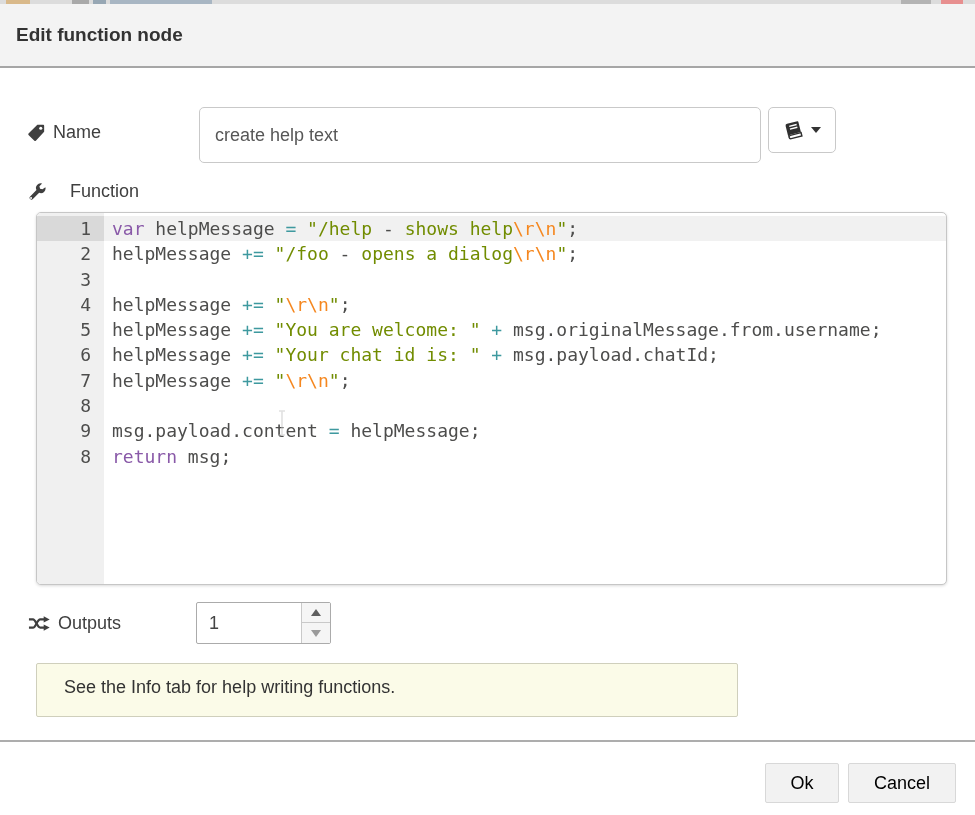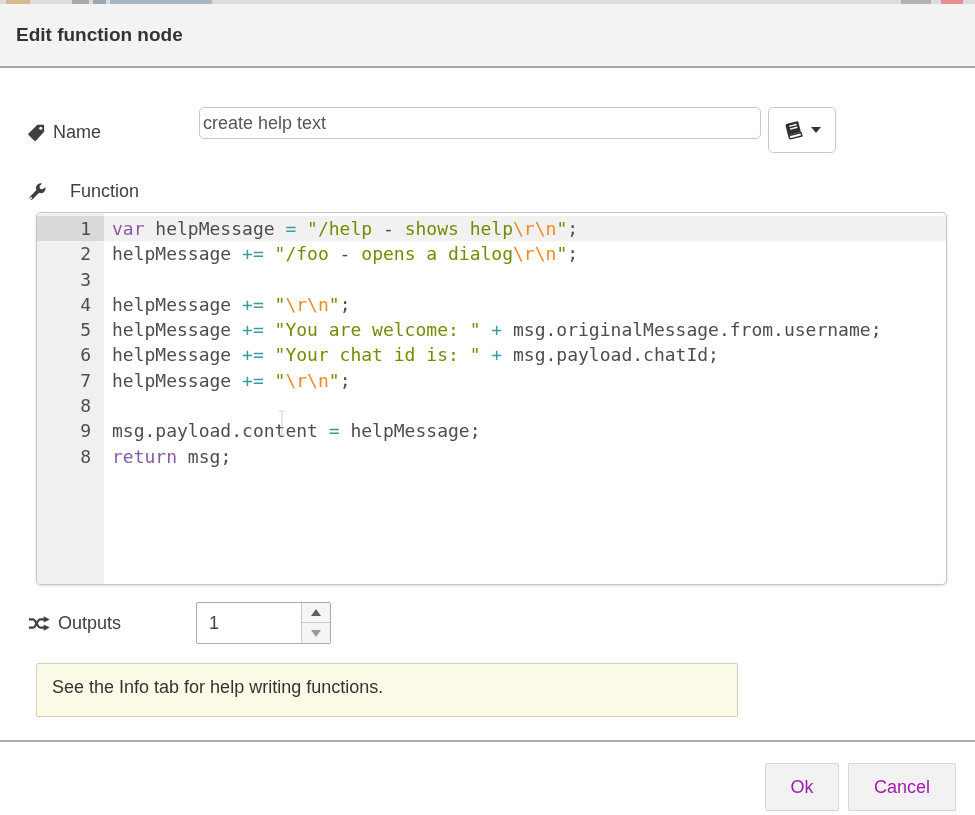--- a/index.html
+++ b/index.html
@@ -19,22 +19,22 @@
   }
   .dialog-title { font-size:19px; font-weight:bold; color:#333; }
 
   .field-label {
     position:absolute; display:flex; align-items:center; gap:8px;
     font-size:18px; color:#3f3f3f;
   }
   .field-label svg { flex:0 0 auto; }
 
   .name-input {
-    position:absolute; left:199px; top:107px; width:562px; height:32px;
-    border:1px solid #c9c9c9; border-radius:5px; padding:0 3px;
+    position:absolute; left:199px; top:107px; width:562px; height:56px;
+    border:1px solid #c9c9c9; border-radius:5px; padding:0 15px;
     font-family:"Liberation Sans", sans-serif; font-size:18px; color:#575757;
     outline:none; background:#fff;
   }
   .library-btn {
     position:absolute; left:768px; top:107px; width:68px; height:46px;
     background:#fff; border:1px solid #c9c9c9; border-radius:5px;
     display:flex; align-items:center; justify-content:center; gap:7px; cursor:pointer;
   }
   .caret-down { width:0; height:0; border-left:5px solid transparent;
     border-right:5px solid transparent; border-top:6px solid #333; }
@@ -74,27 +74,27 @@
   }
   .spinner-btns { position:absolute; right:0; top:0; bottom:0; width:29px; border-left:1px solid #c9c9c9; }
   .spin-btn { height:50%; background:#f5f5f5; display:flex; align-items:center; justify-content:center; cursor:pointer; }
   .spin-btn.up { border-bottom:1px solid #c9c9c9; }
   .tri-up { width:0; height:0; border-left:5px solid transparent; border-right:5px solid transparent; border-bottom:7px solid #5f5f5f; }
   .tri-down { width:0; height:0; border-left:5px solid transparent; border-right:5px solid transparent; border-top:7px solid #9a9a9a; }
 
   .tip-box {
     position:absolute; left:36px; top:663px; width:702px; height:54px;
     background:#fbfbe8; border:1px solid #cfcfbc; border-radius:2px;
-    padding:13px 15px; font-size:18px; color:#333;
+    padding:13px 27px; font-size:18px; color:#333;
   }
 
   .footer-divider { position:absolute; left:0; top:740px; width:975px; height:2px; background:#adadad; }
   .btn {
-    position:absolute; top:763px; height:48px; background:#f2f2f2;
-    border:1px solid #d8d8d8; border-radius:2px; color:#a21caf;
+    position:absolute; top:763px; height:40px; background:#f2f2f2;
+    border:1px solid #d8d8d8; border-radius:2px; color:#000000;
     font-family:"Liberation Sans", sans-serif; font-size:18px; cursor:pointer;
   }
   .btn-ok { left:765px; width:74px; }
   .btn-cancel { left:848px; width:108px; }
 </style>
 </head>
 <body>
 
 <div class="screen">
 

